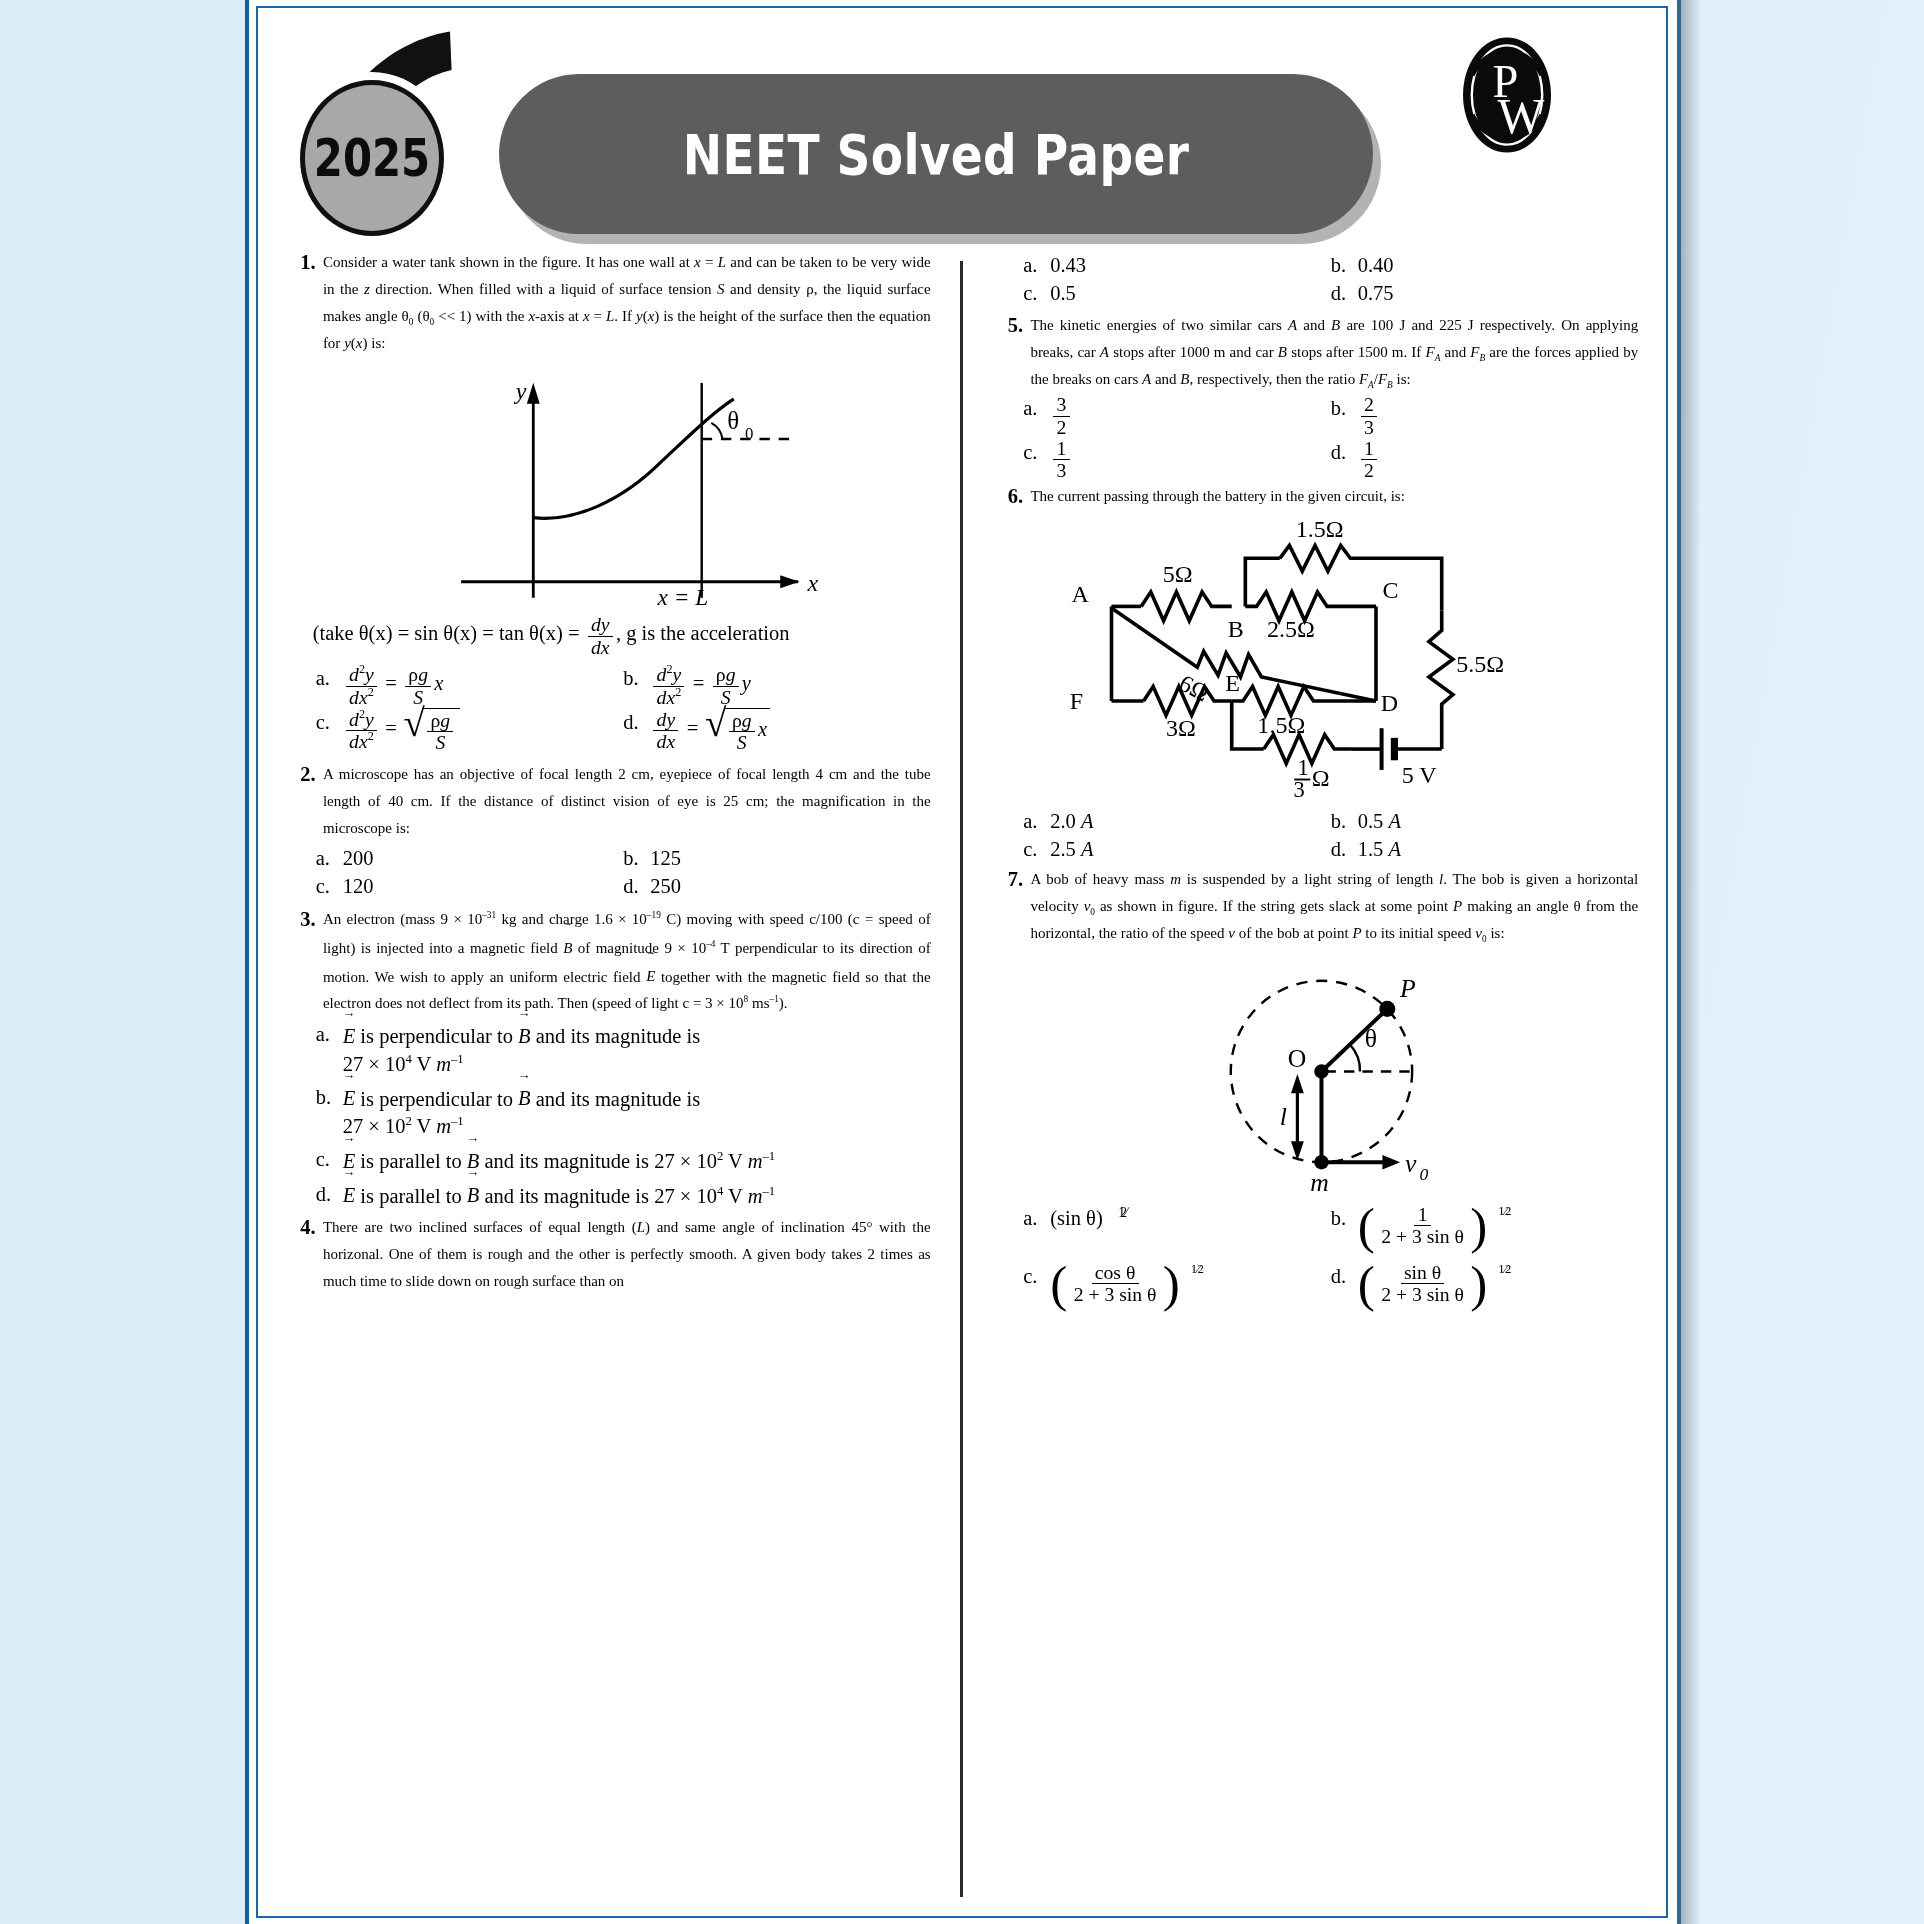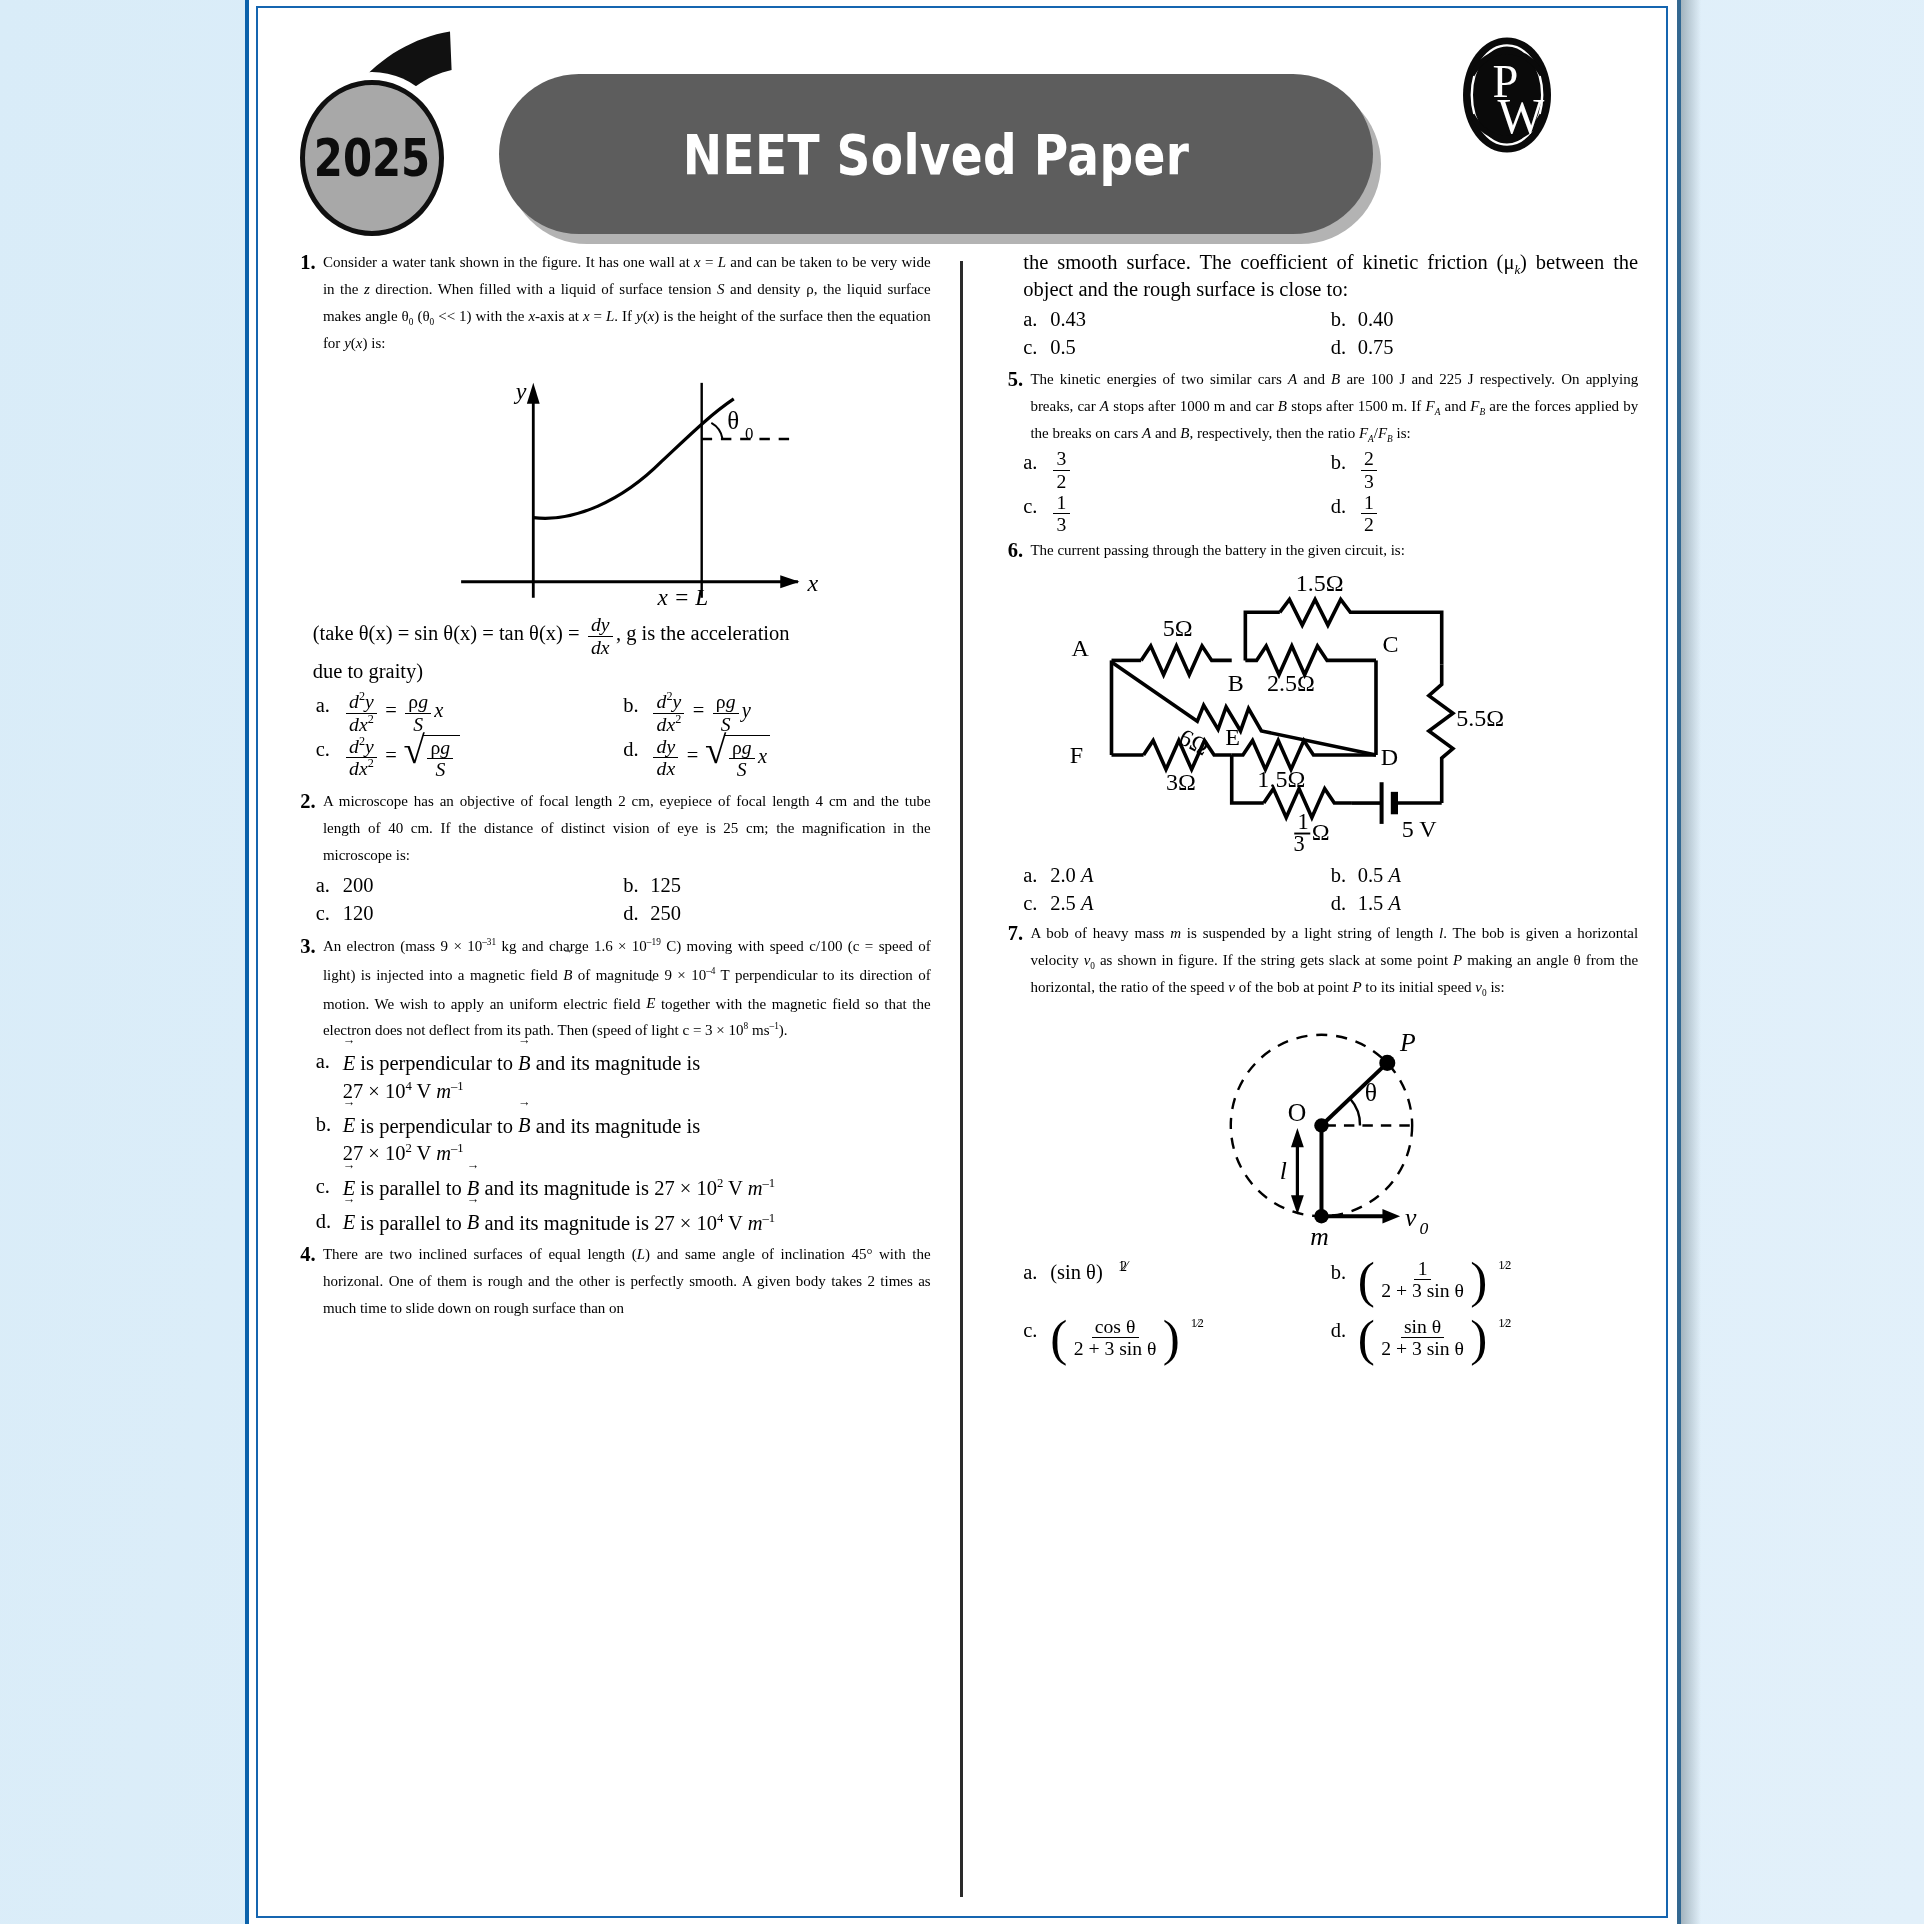--- a/index.html
+++ b/index.html
@@ -184,21 +184,20 @@
       </div>
 
       <div class="cont" style="margin-left:24px">
         (take θ(x) = sin θ(x) = tan θ(x) =
         <span class="frac">
               <span class="num"><i>dy</i></span>
               <span class="den"><i>dx</i></span>
             </span>,
         g is the acceleration
       </div>
-      <div class="cont" style="margin-left:24px">due to graity)</div>
 
       <div class="opts" style="margin-top:6.4px">
         <div class="opt">
           <span class="lbl">a.</span>
           <span class="val">
             <span class="frac">
                   <span class="num"><i>d</i><sup>2</sup><i>y</i></span>
                   <span class="den"><i>dx</i><sup>2</sup></span>
                 </span>
             =
@@ -329,24 +328,20 @@
           angle of inclination 45° with the horizonal. One of them is
           rough and the other is perfectly smooth. A given body takes
           2 times as much time to slide down on rough surface than on
         </div>
       </div>
 
     </div>
 
     <div class="col col-r">
 
-      <div class="cont" style="margin-left:27px">
-        the smooth surface. The coefficient of kinetic friction (μ<sub><i>k</i></sub>)
-        between the object and the rough surface is close to:
-      </div>
       <div class="opts">
         <div class="opt">
           <span class="lbl">a.</span>
           <span class="val">0.43</span>
         </div>
         <div class="opt">
           <span class="lbl">b.</span>
           <span class="val">0.40</span>
         </div>
         <div class="opt">

